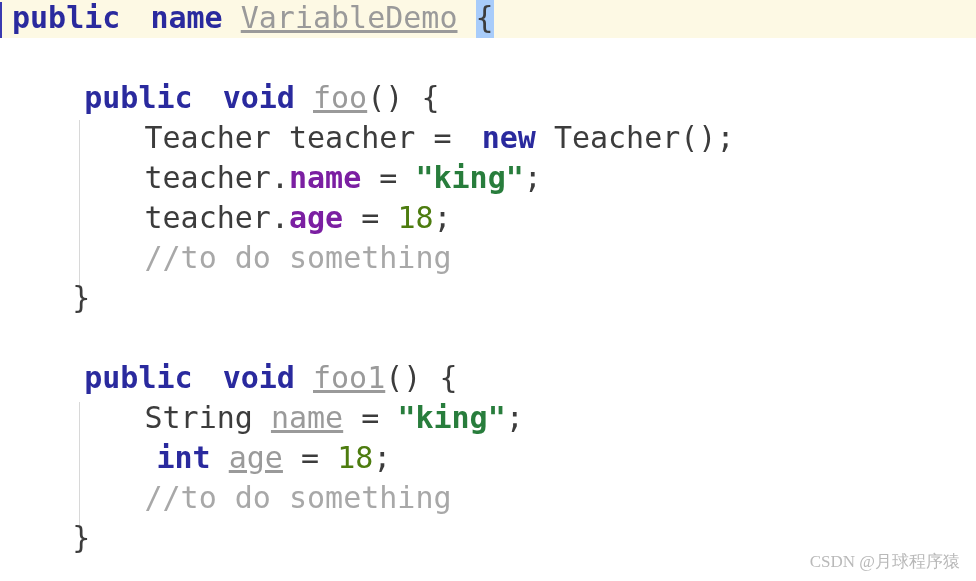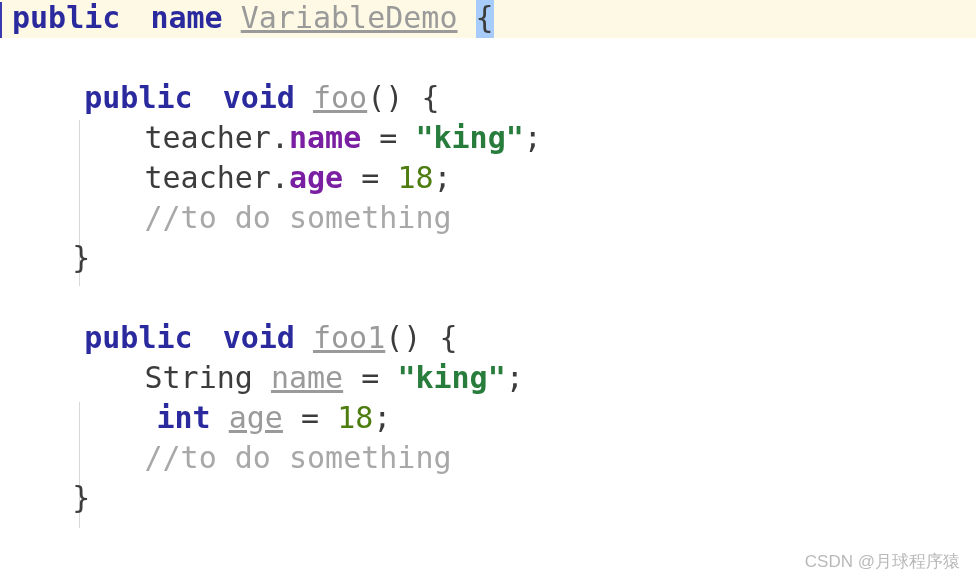--- a/index.html
+++ b/index.html
@@ -82,21 +82,21 @@
   .brace-hl {
     background: #a8ccfa;
     padding: 1px 0 3px 0;
     color: #3c3c3c;
   }
 
   .watermark {
     position: absolute;
     right: 16px;
     bottom: 8px;
-    font-family: Liberation Sans, sans-serif;
+    font-family: Liberation Serif, serif;
     font-size: 17px;
     color: #b9b9b9;
     white-space: pre;
   }
 </style>
 </head>
 <body>
 
 <div id="editor">
 
@@ -107,20 +107,21 @@
   <div class="indent-guide g2"></div>
 
   <div class="code-layer">
 
     <div class="line first"><span class="kw">public</span><span> </span><span class="kw">name</span><span> </span><span class="dim">VariableDemo</span><span> </span><span class="brace-hl">{</span></div>
 
     <div class="line"></div>
 
     <div class="line"><span>    </span><span class="kw">public</span><span> </span><span class="kw">void</span><span> </span><span class="dim">foo</span><span class="punc">() </span><span class="punc">{</span></div>
 
+    <div class="line"><span>        </span><span class="typename">Teacher</span><span> </span><span class="ident">teacher</span><span class="punc"> = </span><span class="kw">new</span><span> </span><span class="typename">Teacher();</span></div>
 
     <div class="line"><span>        </span><span class="ident">teacher</span><span class="punc">.</span><span class="field">name</span><span class="punc"> = </span><span class="str">"king"</span><span class="punc">;</span></div>
 
     <div class="line"><span>        </span><span class="ident">teacher</span><span class="punc">.</span><span class="field">age</span><span class="punc"> = </span><span class="num">18</span><span class="punc">;</span></div>
 
     <div class="line"><span>        </span><span class="cmt">//to do something</span></div>
 
     <div class="line"><span>    </span><span class="punc">}</span></div>
 
     <div class="line"></div>

